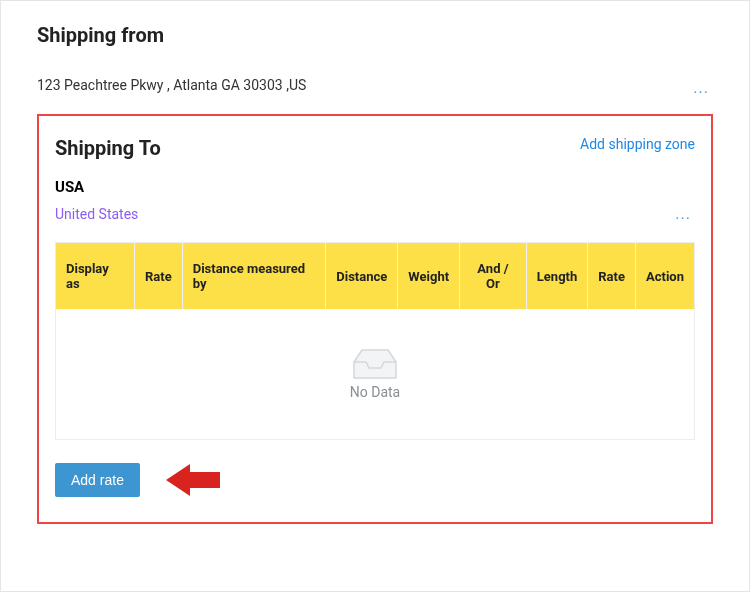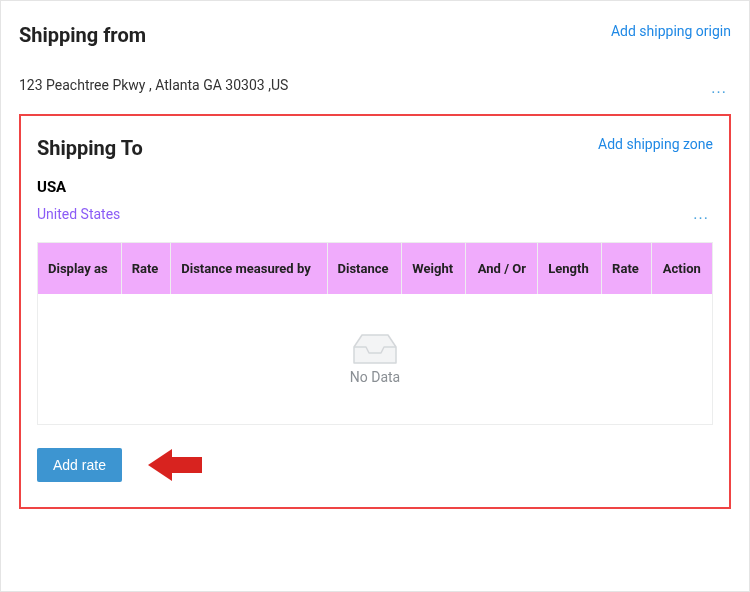--- a/index.html
+++ b/index.html
@@ -6,21 +6,21 @@
   body {
     font-family: -apple-system, BlinkMacSystemFont, "Segoe UI", Roboto, "Helvetica Neue", Arial, sans-serif;
     background: #fff;
     color: #222;
     font-size: 14px;
   }
   .outer-panel {
     width: 750px;
     height: 592px;
     border: 1px solid #e4e4e4;
-    padding: 22px 18px;
+    padding: 22px 36px;
     position: relative;
   }
   .section-header {
     display: flex;
     justify-content: space-between;
     align-items: flex-start;
   }
   .section-title {
     font-size: 20px;
     font-weight: 700;
@@ -84,21 +84,21 @@
   .rates-table {
     width: 100%;
     border-collapse: collapse;
   }
   .rates-table thead th {
     font-size: 13px;
     font-weight: 700;
     color: #222;
     text-align: left;
     padding: 18px 10px;
-    background: #f0abfc;
+    background: #fde047;
     border-right: 1px solid #edeeef;
     vertical-align: middle;
   }
   .rates-table thead th:last-child {
     border-right: none;
     text-align: center;
   }
   .rates-table thead th.center { text-align: center; }
   .rates-table tbody td {
     padding: 0;
@@ -142,21 +142,20 @@
     line-height: 0;
   }
 </style>
 </head>
 <body>
 
 <div class="outer-panel">
 
   <div class="section-header">
     <div class="section-title">Shipping from</div>
-    <div class="link-action">Add shipping origin</div>
   </div>
 
   <div class="origin-block">
     <div class="origin-text-lines">
       <div>123 Peachtree Pkwy , Atlanta GA 30303 ,US</div>
     </div>
     <div class="more-dots">...</div>
   </div>
 
   <div class="inner-panel">

